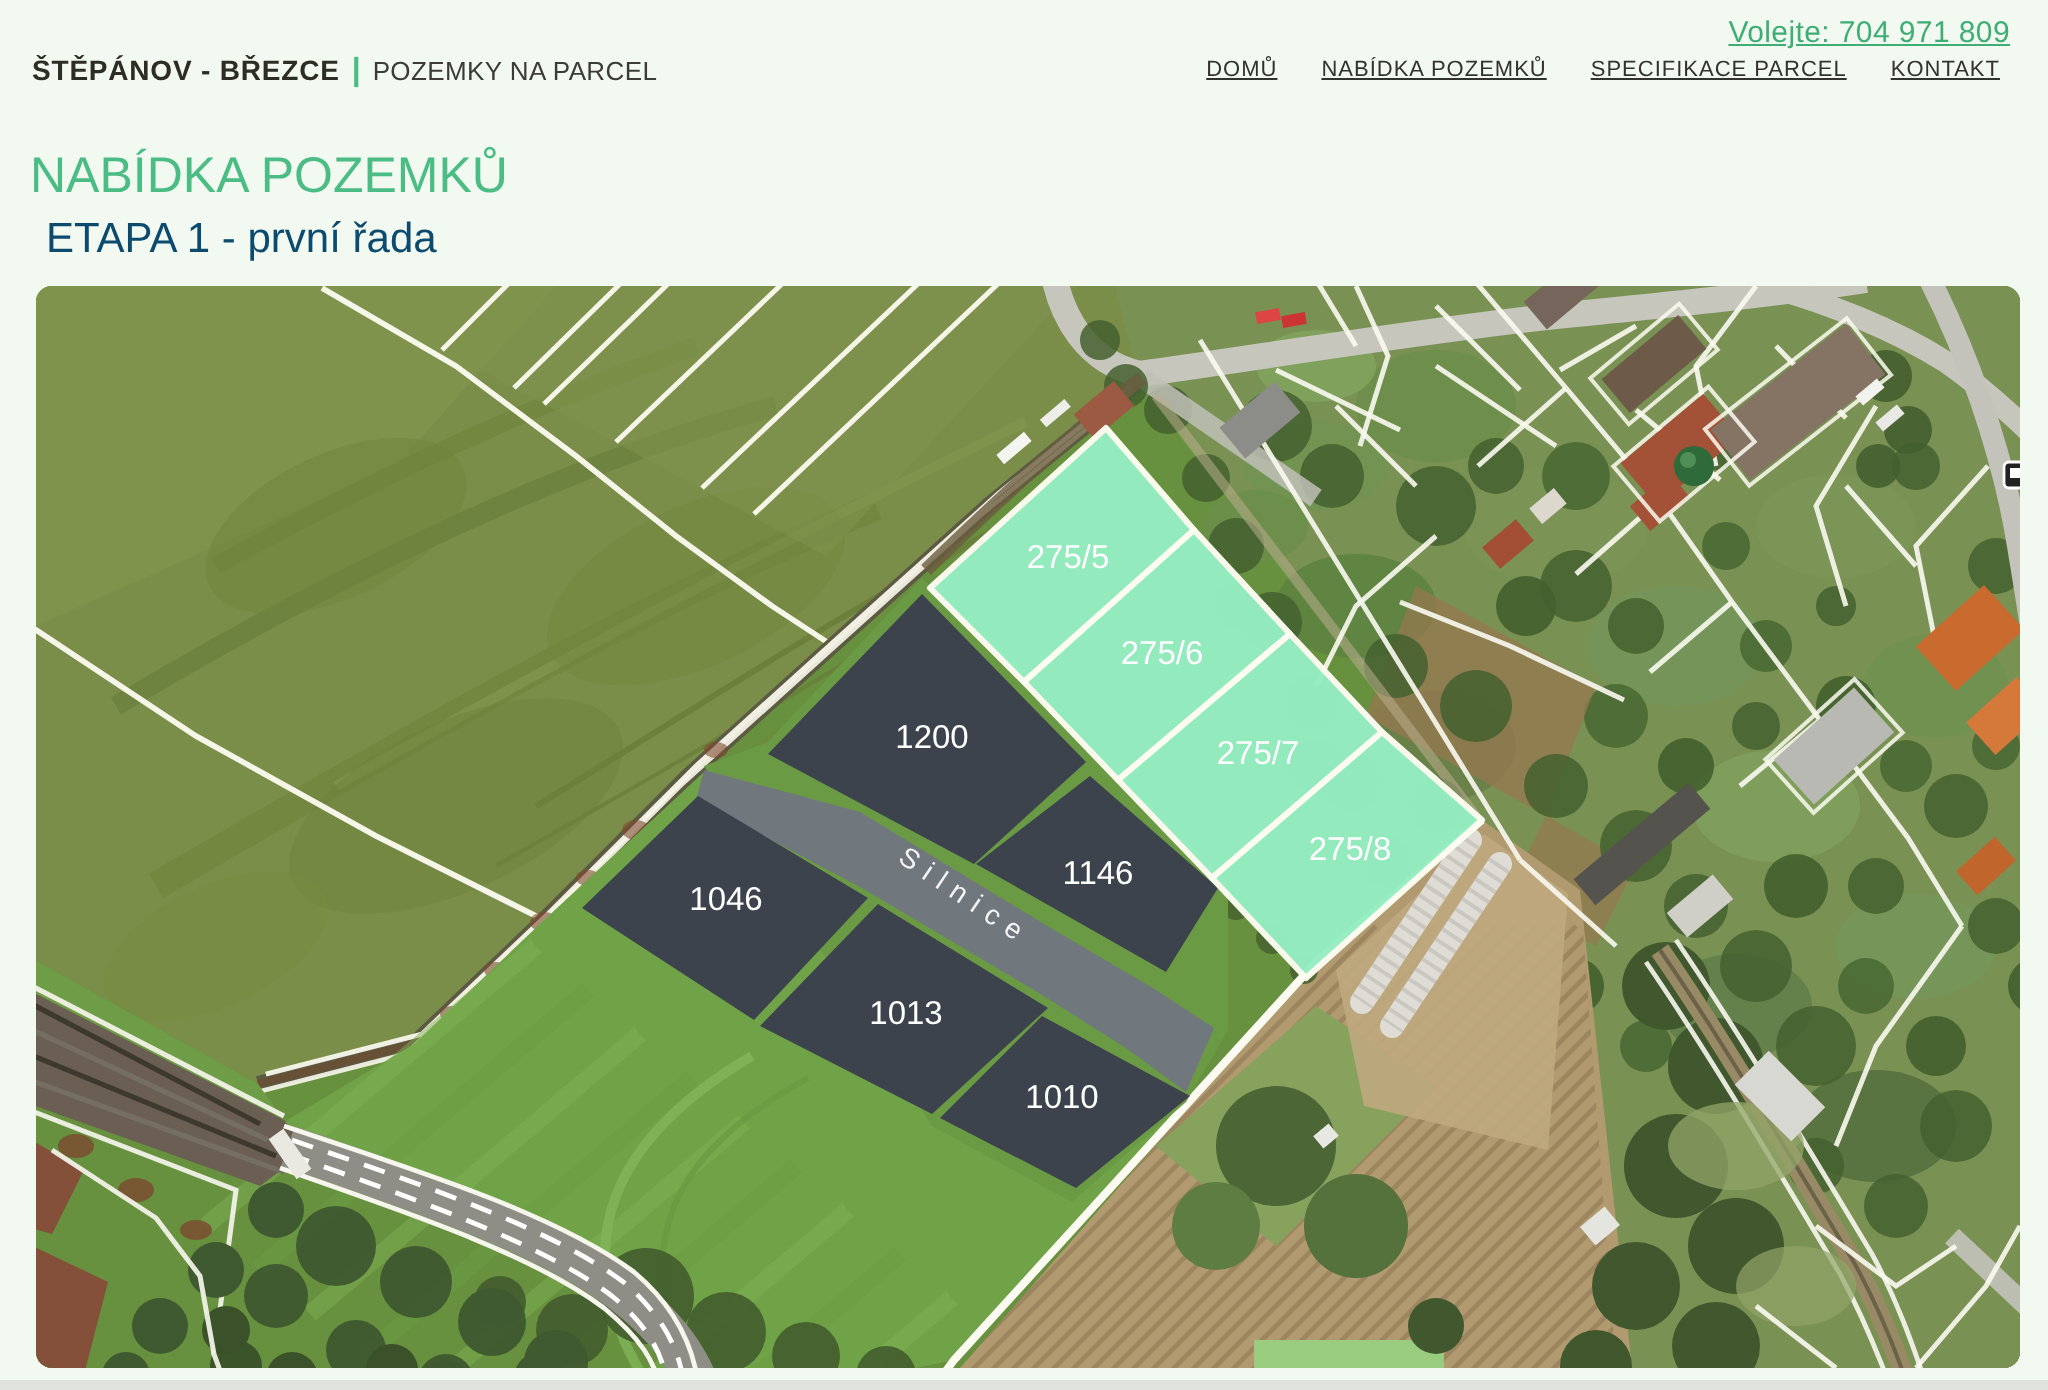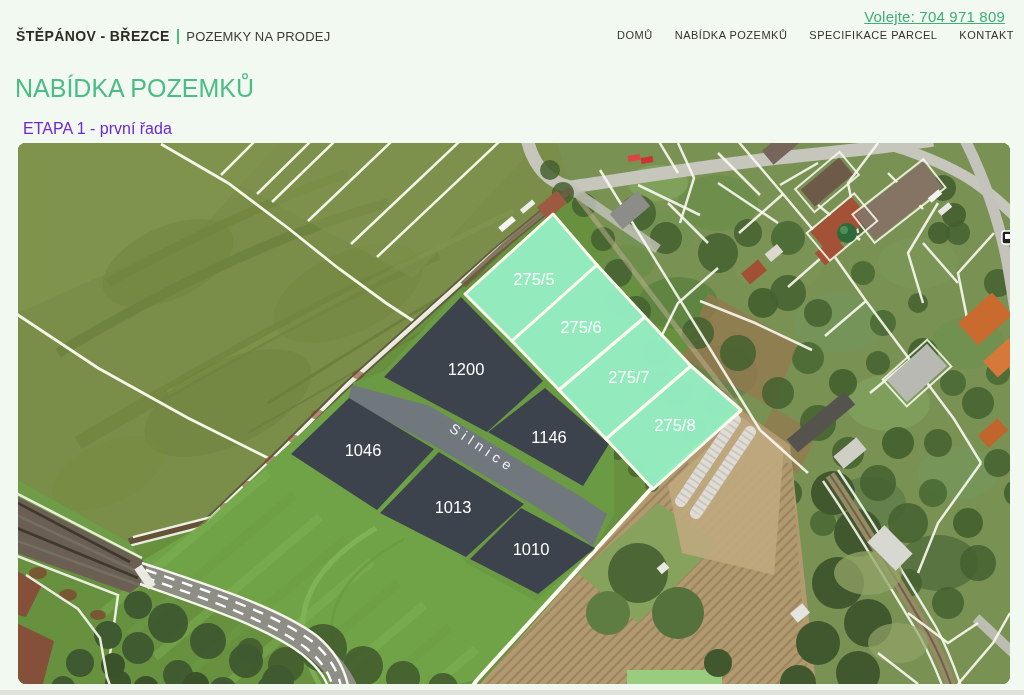--- a/index.html
+++ b/index.html
@@ -2,31 +2,31 @@
 <html><head>
 <meta charset="utf-8">
 <style>
   html,body{margin:0;padding:0;}
   body{width:1024px;height:695px;background:#f2f9f1;font-family:"Liberation Sans",sans-serif;overflow:hidden;position:relative;}
   .logo{position:absolute;left:16px;top:27px;font-size:14px;color:#2e2d24;}
   .logo b{font-weight:bold;letter-spacing:.4px;margin-top:26px;}
   .logo .sep{color:#4bbd83;font-weight:bold;margin:0 6px;font-size:16px;}
   .logo .sub{font-size:13px;color:#3c3c36;letter-spacing:.2px;}
   .phone{position:absolute;right:19px;top:8px;font-size:15px;color:#3fae74;text-decoration:underline;letter-spacing:.2px;}
-  .nav{position:absolute;right:10px;top:29px;font-size:11px;color:#33332e;letter-spacing:.5px;}
+  .nav{position:absolute;right:24px;top:29px;font-size:11px;color:#33332e;letter-spacing:.5px;text-decoration:underline;}
   .nav span{margin-left:22px;}
   h1{position:absolute;left:15px;top:74px;margin:0;font-size:25px;font-weight:normal;color:#4cbc85;letter-spacing:0px;}
-  .etapa{position:absolute;left:23px;top:108px;font-size:16px;color:#6d28d9;margin-top:12px;}
+  .etapa{position:absolute;left:23px;top:108px;font-size:21px;color:#0c4a6e;}
   .map{position:absolute;left:18px;top:143px;width:992px;height:541px;border-radius:8px;overflow:hidden;background:#6f8c44;}
   .botbar{position:absolute;left:0;top:690px;width:1024px;height:5px;background:#dfe3dc;}
 </style>
 </head>
 <body>
 
-<div class="logo"><b>ŠTĚPÁNOV - BŘEZCE</b><span class="sep">|</span><span class="sub">POZEMKY NA PRODEJ</span></div>
+<div class="logo"><b>ŠTĚPÁNOV - BŘEZCE</b><span class="sep">|</span><span class="sub">POZEMKY NA PARCEL</span></div>
 
 <div class="phone">Volejte: 704 971 809</div>
 
 <div class="nav"><span>DOMŮ</span><span>NABÍDKA POZEMKŮ</span><span>SPECIFIKACE PARCEL</span><span>KONTAKT</span></div>
 
 <h1>NABÍDKA POZEMKŮ</h1>
 
 <div class="etapa">ETAPA 1 - první řada</div>
 
 <div class="map">

